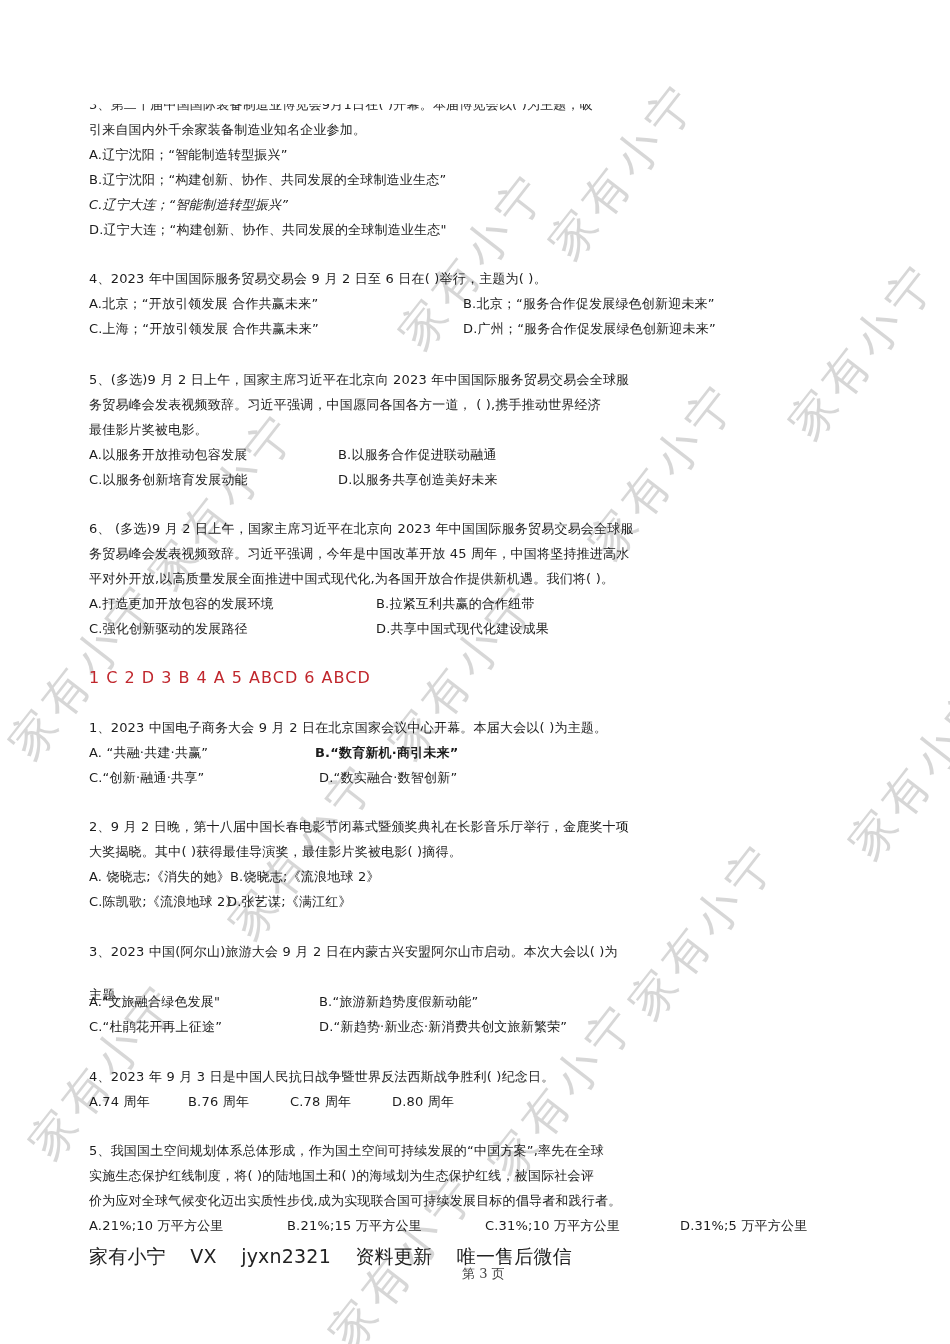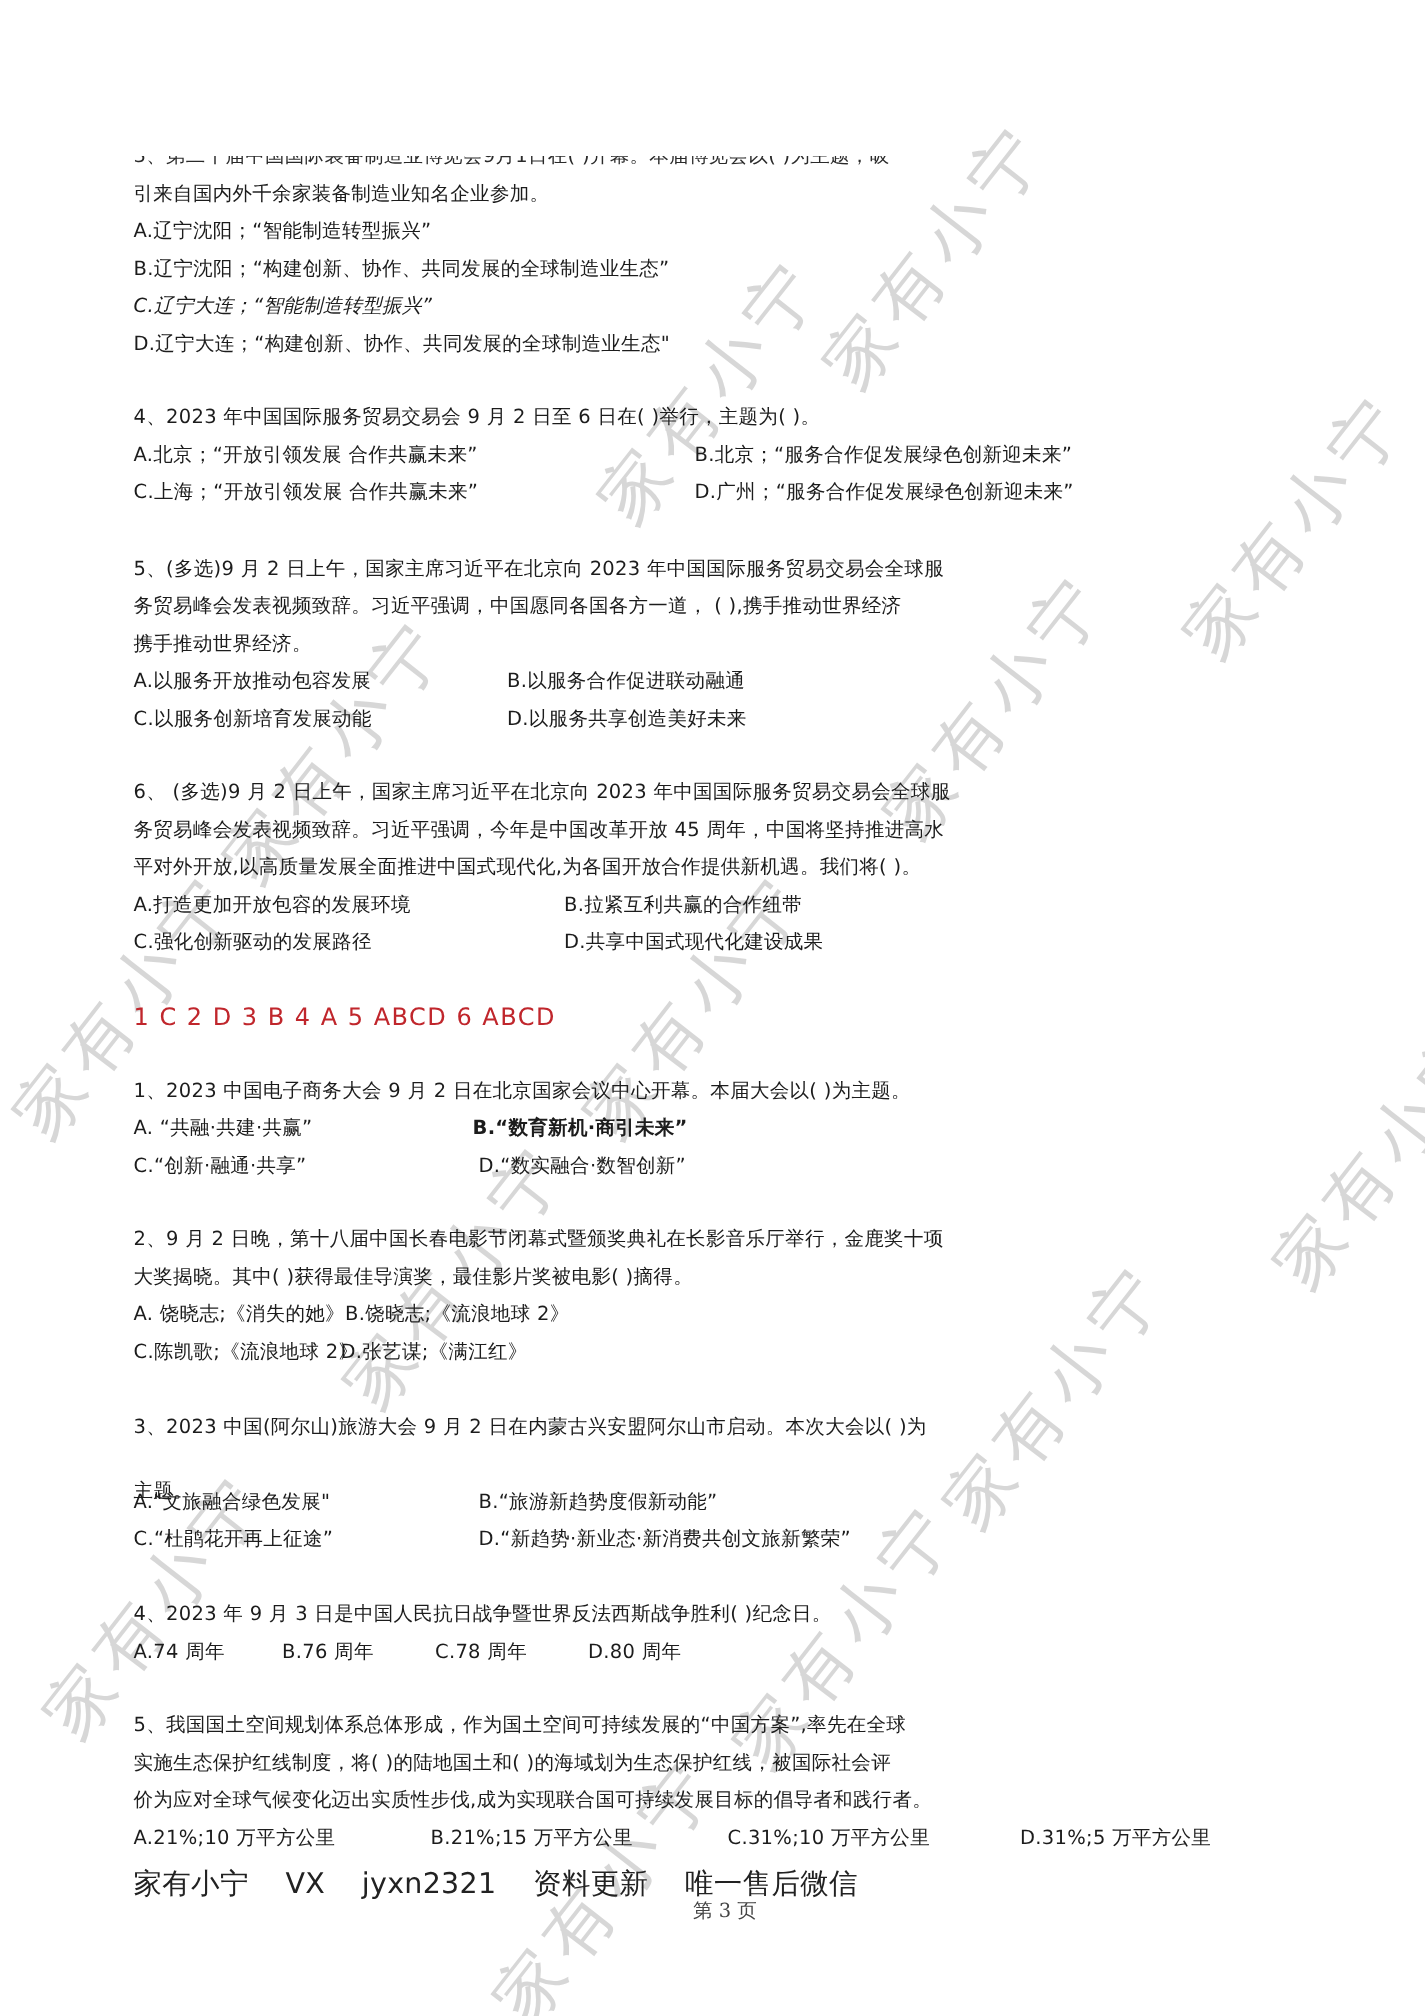--- a/index.html
+++ b/index.html
@@ -51,21 +51,21 @@
   <div class="line" style="top:218px;">D.辽宁大连；“构建创新、协作、共同发展的全球制造业生态"</div>
 
   <div class="line" style="top:267px;">4、2023 年中国国际服务贸易交易会 9 月 2 日至 6 日在(  )举行，主题为(  )。</div>
   <div class="line" style="top:292px;">A.北京；“开放引领发展 合作共赢未来”</div>
   <div class="line" style="top:292px; left:463px;">B.北京；“服务合作促发展绿色创新迎未来”</div>
   <div class="line" style="top:317px;">C.上海；“开放引领发展 合作共赢未来”</div>
   <div class="line" style="top:317px; left:463px;">D.广州；“服务合作促发展绿色创新迎未来”</div>
 
   <div class="line" style="top:368px;">5、(多选)9 月 2 日上午，国家主席习近平在北京向 2023 年中国国际服务贸易交易会全球服</div>
   <div class="line" style="top:393px;">务贸易峰会发表视频致辞。习近平强调，中国愿同各国各方一道，  (  ),携手推动世界经济</div>
-  <div class="line" style="top:418px;">携手推动世界经济。</div>
+  <div class="line" style="top:418px;">最佳影片奖被电影。</div>
   <div class="line" style="top:443px;">A.以服务开放推动包容发展</div>
   <div class="line" style="top:443px; left:338px;">B.以服务合作促进联动融通</div>
   <div class="line" style="top:468px;">C.以服务创新培育发展动能</div>
   <div class="line" style="top:468px; left:338px;">D.以服务共享创造美好未来</div>
 
   <div class="line" style="top:517px;">6、 (多选)9 月 2 日上午，国家主席习近平在北京向 2023 年中国国际服务贸易交易会全球服</div>
   <div class="line" style="top:542px;">务贸易峰会发表视频致辞。习近平强调，今年是中国改革开放 45 周年，中国将坚持推进高水</div>
   <div class="line" style="top:567px;">平对外开放,以高质量发展全面推进中国式现代化,为各国开放合作提供新机遇。我们将(  )。</div>
   <div class="line" style="top:592px;">A.打造更加开放包容的发展环境</div>
   <div class="line" style="top:592px; left:376px;">B.拉紧互利共赢的合作纽带</div>

